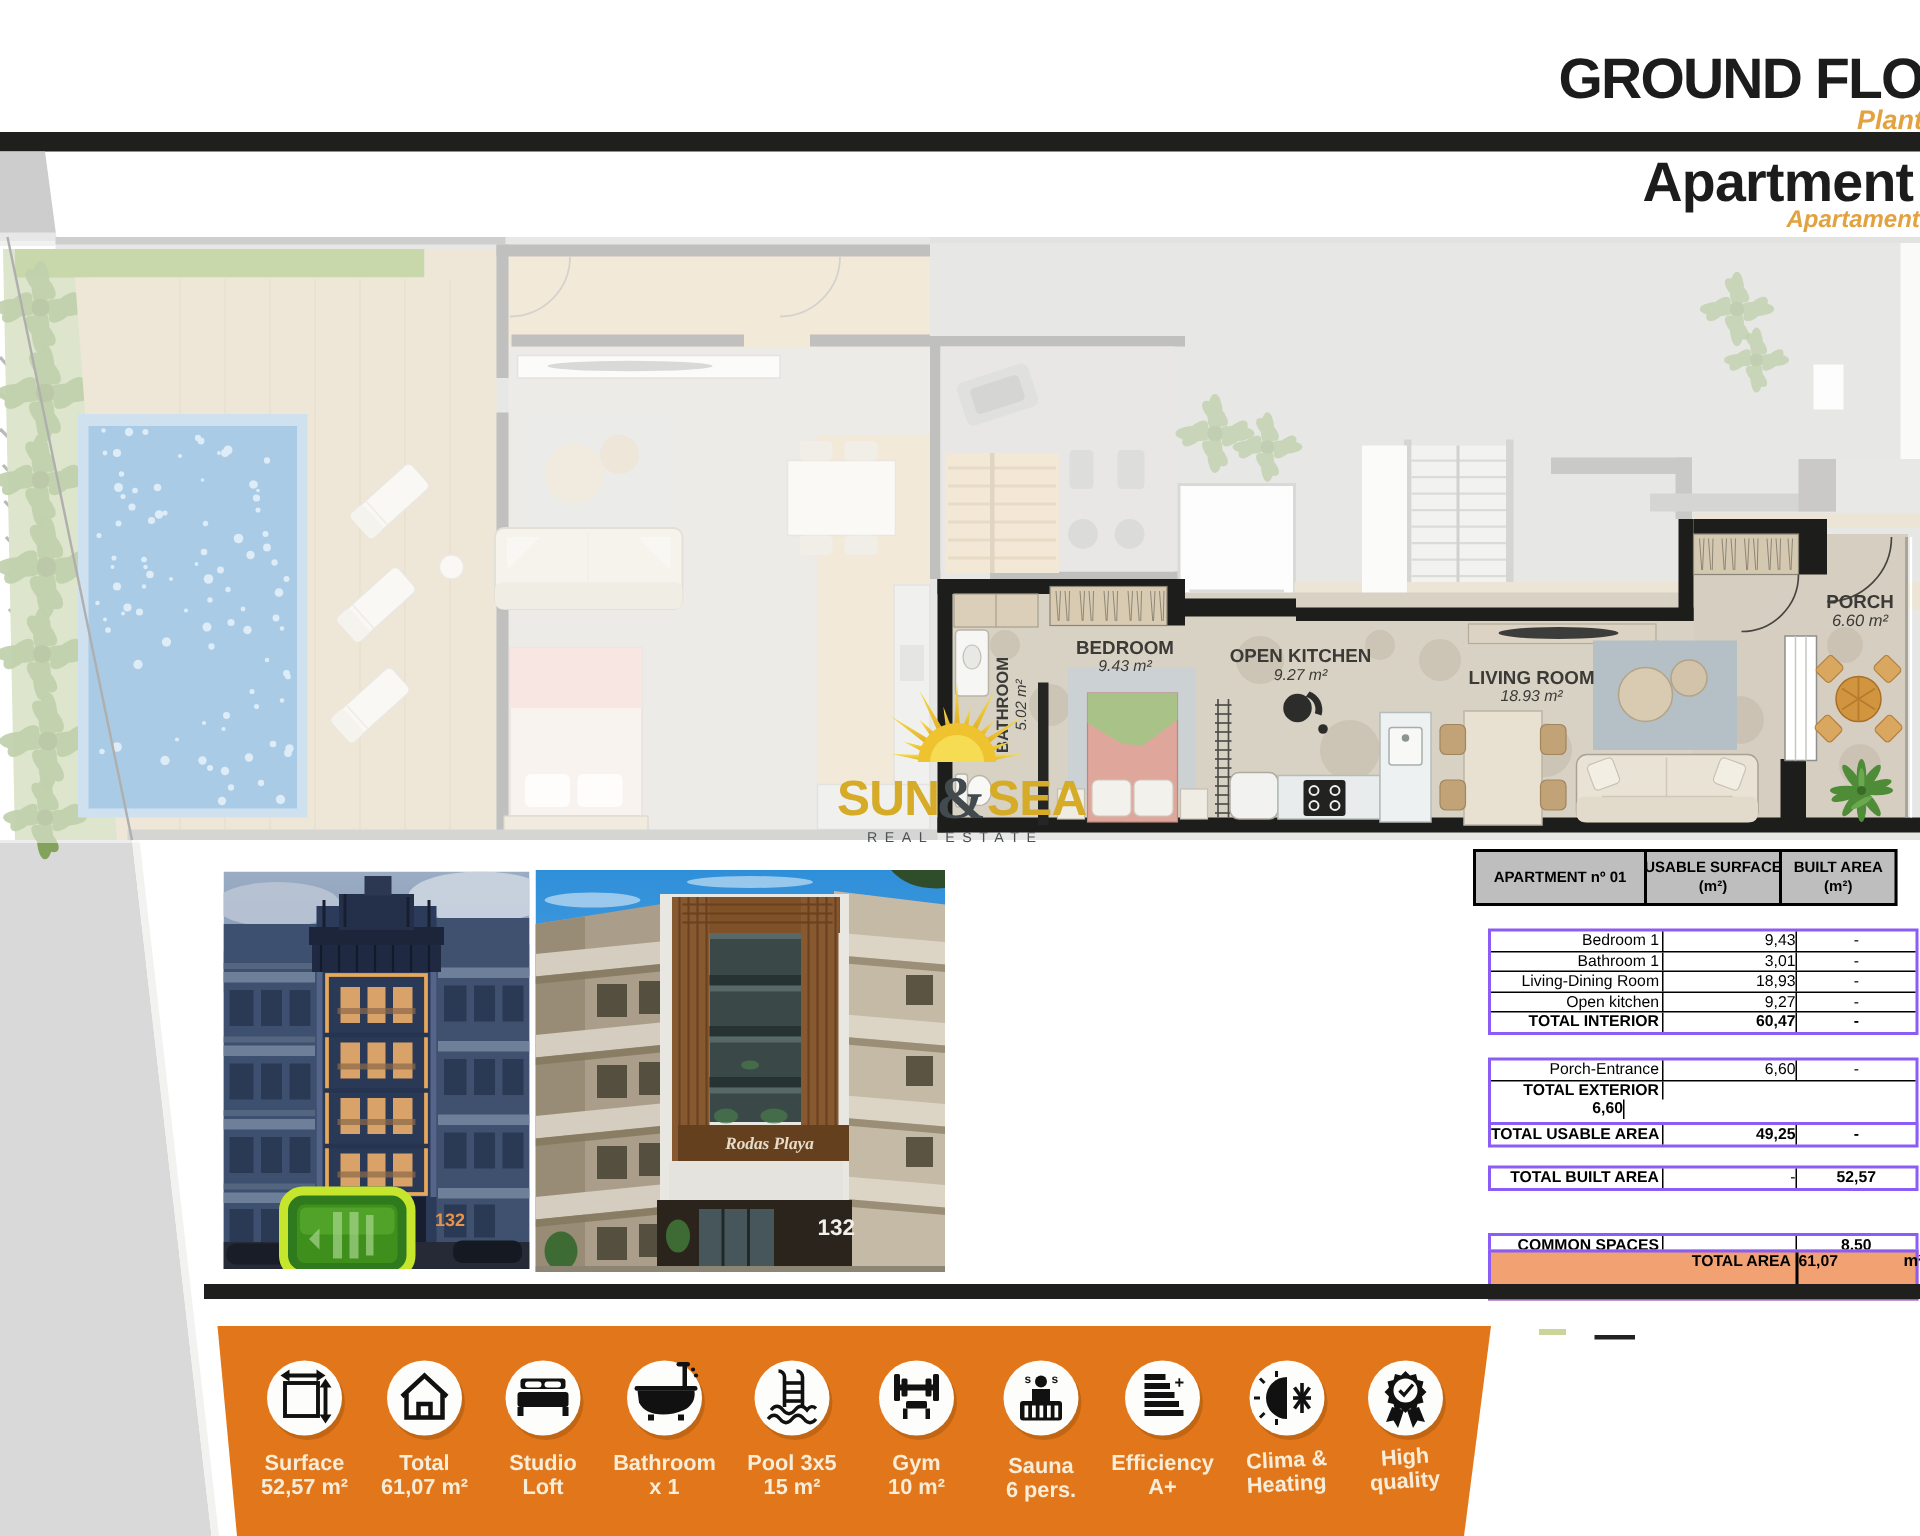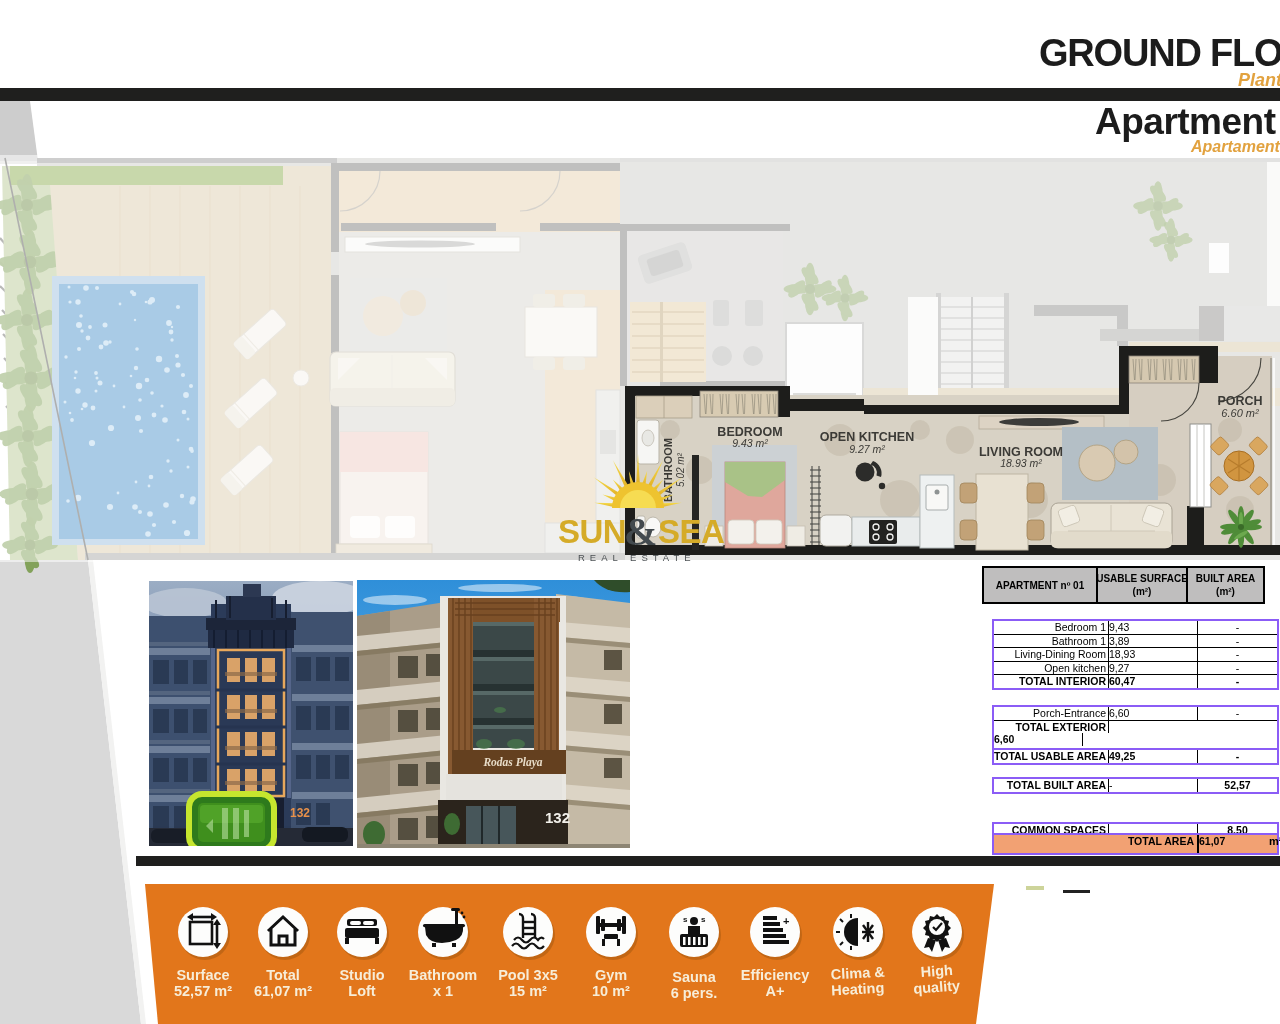--- a/index.html
+++ b/index.html
@@ -979,41 +979,41 @@
     <text x="937" y="976" transform="rotate(-4 937 976)">High</text>
           <text x="937" y="992" transform="rotate(-4 937 992)">quality</text>
   </g>
 </g>
 </svg>
 
 <div class="abs" style="left:982px;top:566px;width:298px;font-family:'Liberation Sans',sans-serif;">
   <style>
     .trow{display:flex;font-size:10.5px;white-space:nowrap;}
     .trow .c1{width:112px;border-right:1px solid #000;text-align:right;padding-right:2px;overflow:visible;}
-    .trow .c2{width:88px;border-right:1px solid #000;text-align:left;}
+    .trow .c2{width:88px;border-right:1px solid #000;text-align:right;}
     .trow .c3{flex:1;text-align:center;}
     .trow div{height:12.6px;line-height:12.6px;}
     .blk{position:absolute;left:0;width:283px;border:2px solid #8b5cf6;background:#fff;margin-left:10px;}
   </style>
 
   <div class="abs" style="left:0;top:0;width:283px;height:38px;background:#bfbebe;border:2px solid #000;box-sizing:border-box;display:flex;">
     <div style="width:112px;border-right:2px solid #000;display:flex;align-items:center;justify-content:center;font-size:10px;font-weight:bold;white-space:nowrap;">APARTMENT nº 01</div>
     <div style="width:88px;border-right:2px solid #000;display:flex;align-items:center;justify-content:center;font-size:10px;font-weight:bold;text-align:center;line-height:1.3;white-space:nowrap;">USABLE SURFACE<br>(m²)</div>
     <div style="flex:1;display:flex;align-items:center;justify-content:center;font-size:10px;font-weight:bold;text-align:center;line-height:1.3;white-space:nowrap;">BUILT AREA<br>(m²)</div>
   </div>
 
   <div class="blk" style="top:53px;">
     <div class="trow" style="border-bottom:1px solid #000;">
           <div class="c1">Bedroom 1</div>
           <div class="c2">9,43</div>
           <div class="c3">-</div>
         </div>
     <div class="trow" style="border-bottom:1px solid #000;">
           <div class="c1">Bathroom 1</div>
-          <div class="c2">3,89</div>
+          <div class="c2">3,01</div>
           <div class="c3">-</div>
         </div>
     <div class="trow" style="border-bottom:1px solid #000;">
           <div class="c1">Living-Dining Room</div>
           <div class="c2">18,93</div>
           <div class="c3">-</div>
         </div>
     <div class="trow" style="border-bottom:1px solid #000;">
           <div class="c1">Open kitchen</div>
           <div class="c2">9,27</div>
@@ -1058,21 +1058,21 @@
   <div class="blk" style="top:256px;">
     <div class="trow" style="font-weight:bold;">
           <div class="c1">COMMON SPACES</div>
           <div class="c2"></div>
           <div class="c3">8,50</div>
         </div>
   </div>
 
   <div class="blk" style="top:267px;background:#f2a173;">
     <div class="trow" style="font-weight:bold;">
-          <div style="width:200px;border-right:2px solid #000;text-align:right;padding-right:3px;height:18px;line-height:12.6px;">TOTAL AREA</div>
+          <div style="width:200px;border-right:2px solid #000;text-align:right;padding-right:3px;height:30px;line-height:12.6px;">TOTAL AREA</div>
           <div style="flex:1;text-align:left;height:12.6px;line-height:12.6px;">61,07</div>
         </div>
   </div>
 
   <div class="abs" style="left:287px;top:269px;font-size:11px;font-weight:bold;">m²</div>
 </div>
 
 <div class="abs" style="left:136px;top:856px;width:1144px;height:10px;background:#1f1f1e;"></div>
 
 </div>

